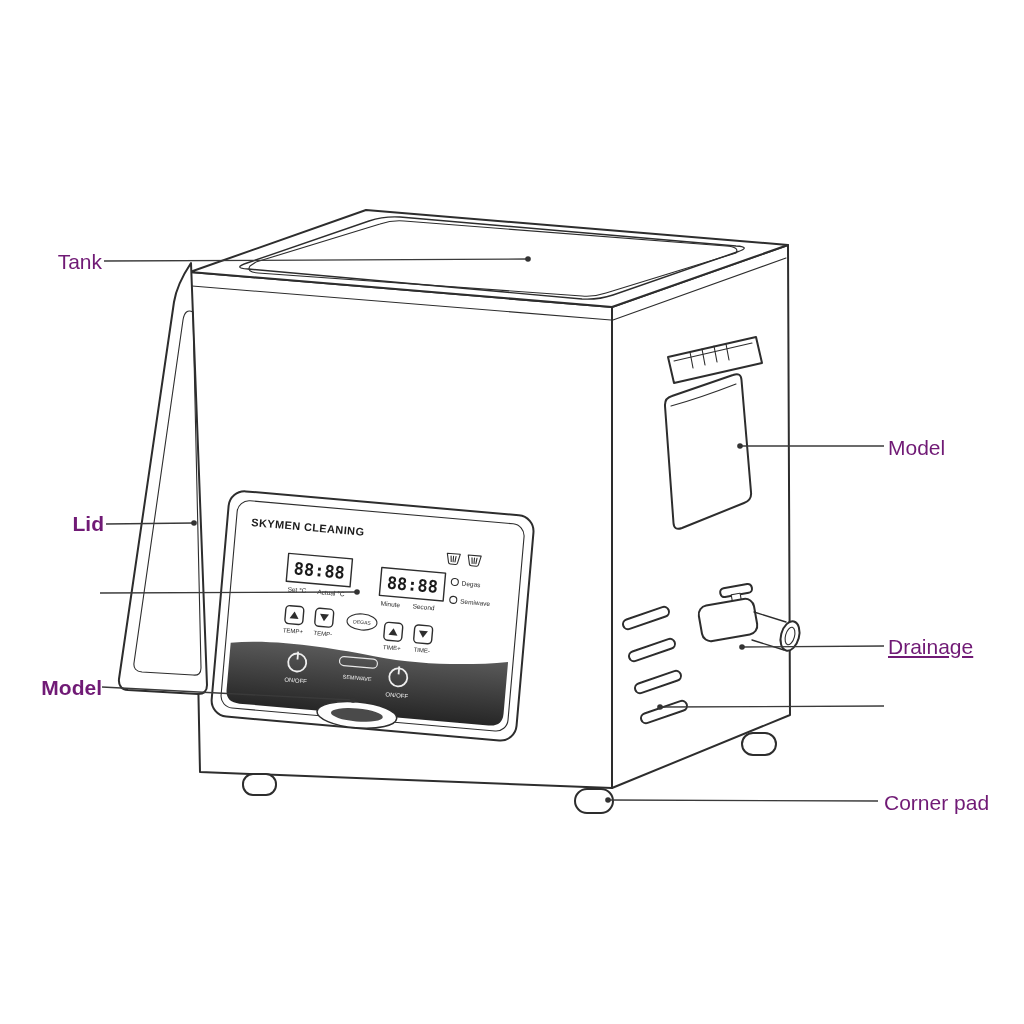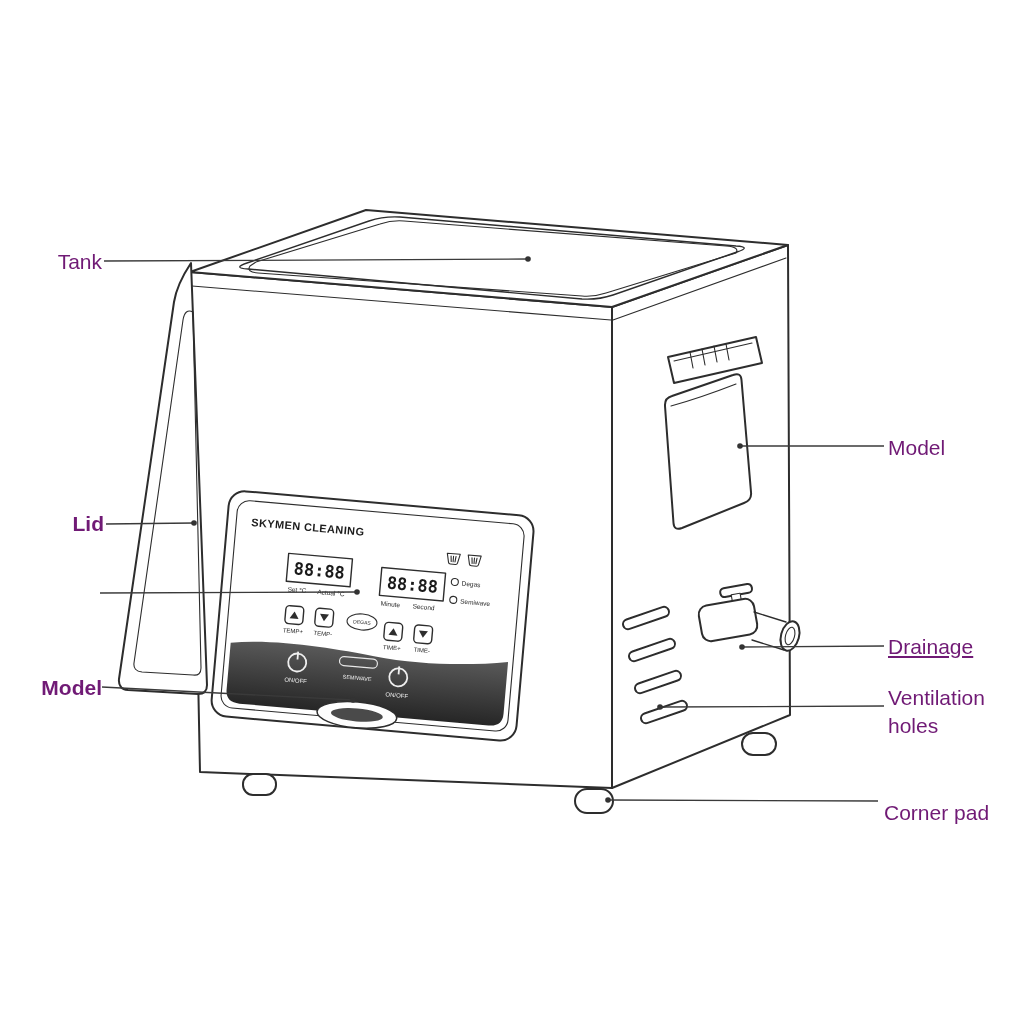--- a/index.html
+++ b/index.html
@@ -165,16 +165,15 @@
     <path class="leader" d="M878,801 L608,800"></path>
     <circle class="dot" cx="608" cy="800" r="2.8"></circle>
   </g>
 </svg>
 
 <div class="label r" style="left:38px;top:248px;width:64px;">Tank</div>
 <div class="label r" style="left:38px;top:510px;width:66px;font-weight:bold;">Lid</div>
 <div class="label r" style="left:38px;top:674px;width:64px;font-weight:bold;">Model</div>
 <div class="label" style="left:888px;top:434px;">Model</div>
 <div class="label" style="left:888px;top:633px;text-decoration:underline;">Drainage</div>
-<div class="label" style="left:888px;top:684px;width:118px;">Ventilation holes</div>
-<div class="label" style="left:884px;top:789px;width:140px;margin-top:10px;">Corner pad</div>
+<div class="label" style="left:884px;top:789px;width:140px;">Corner pad</div>
 
 </div>
 
 </body></html>

